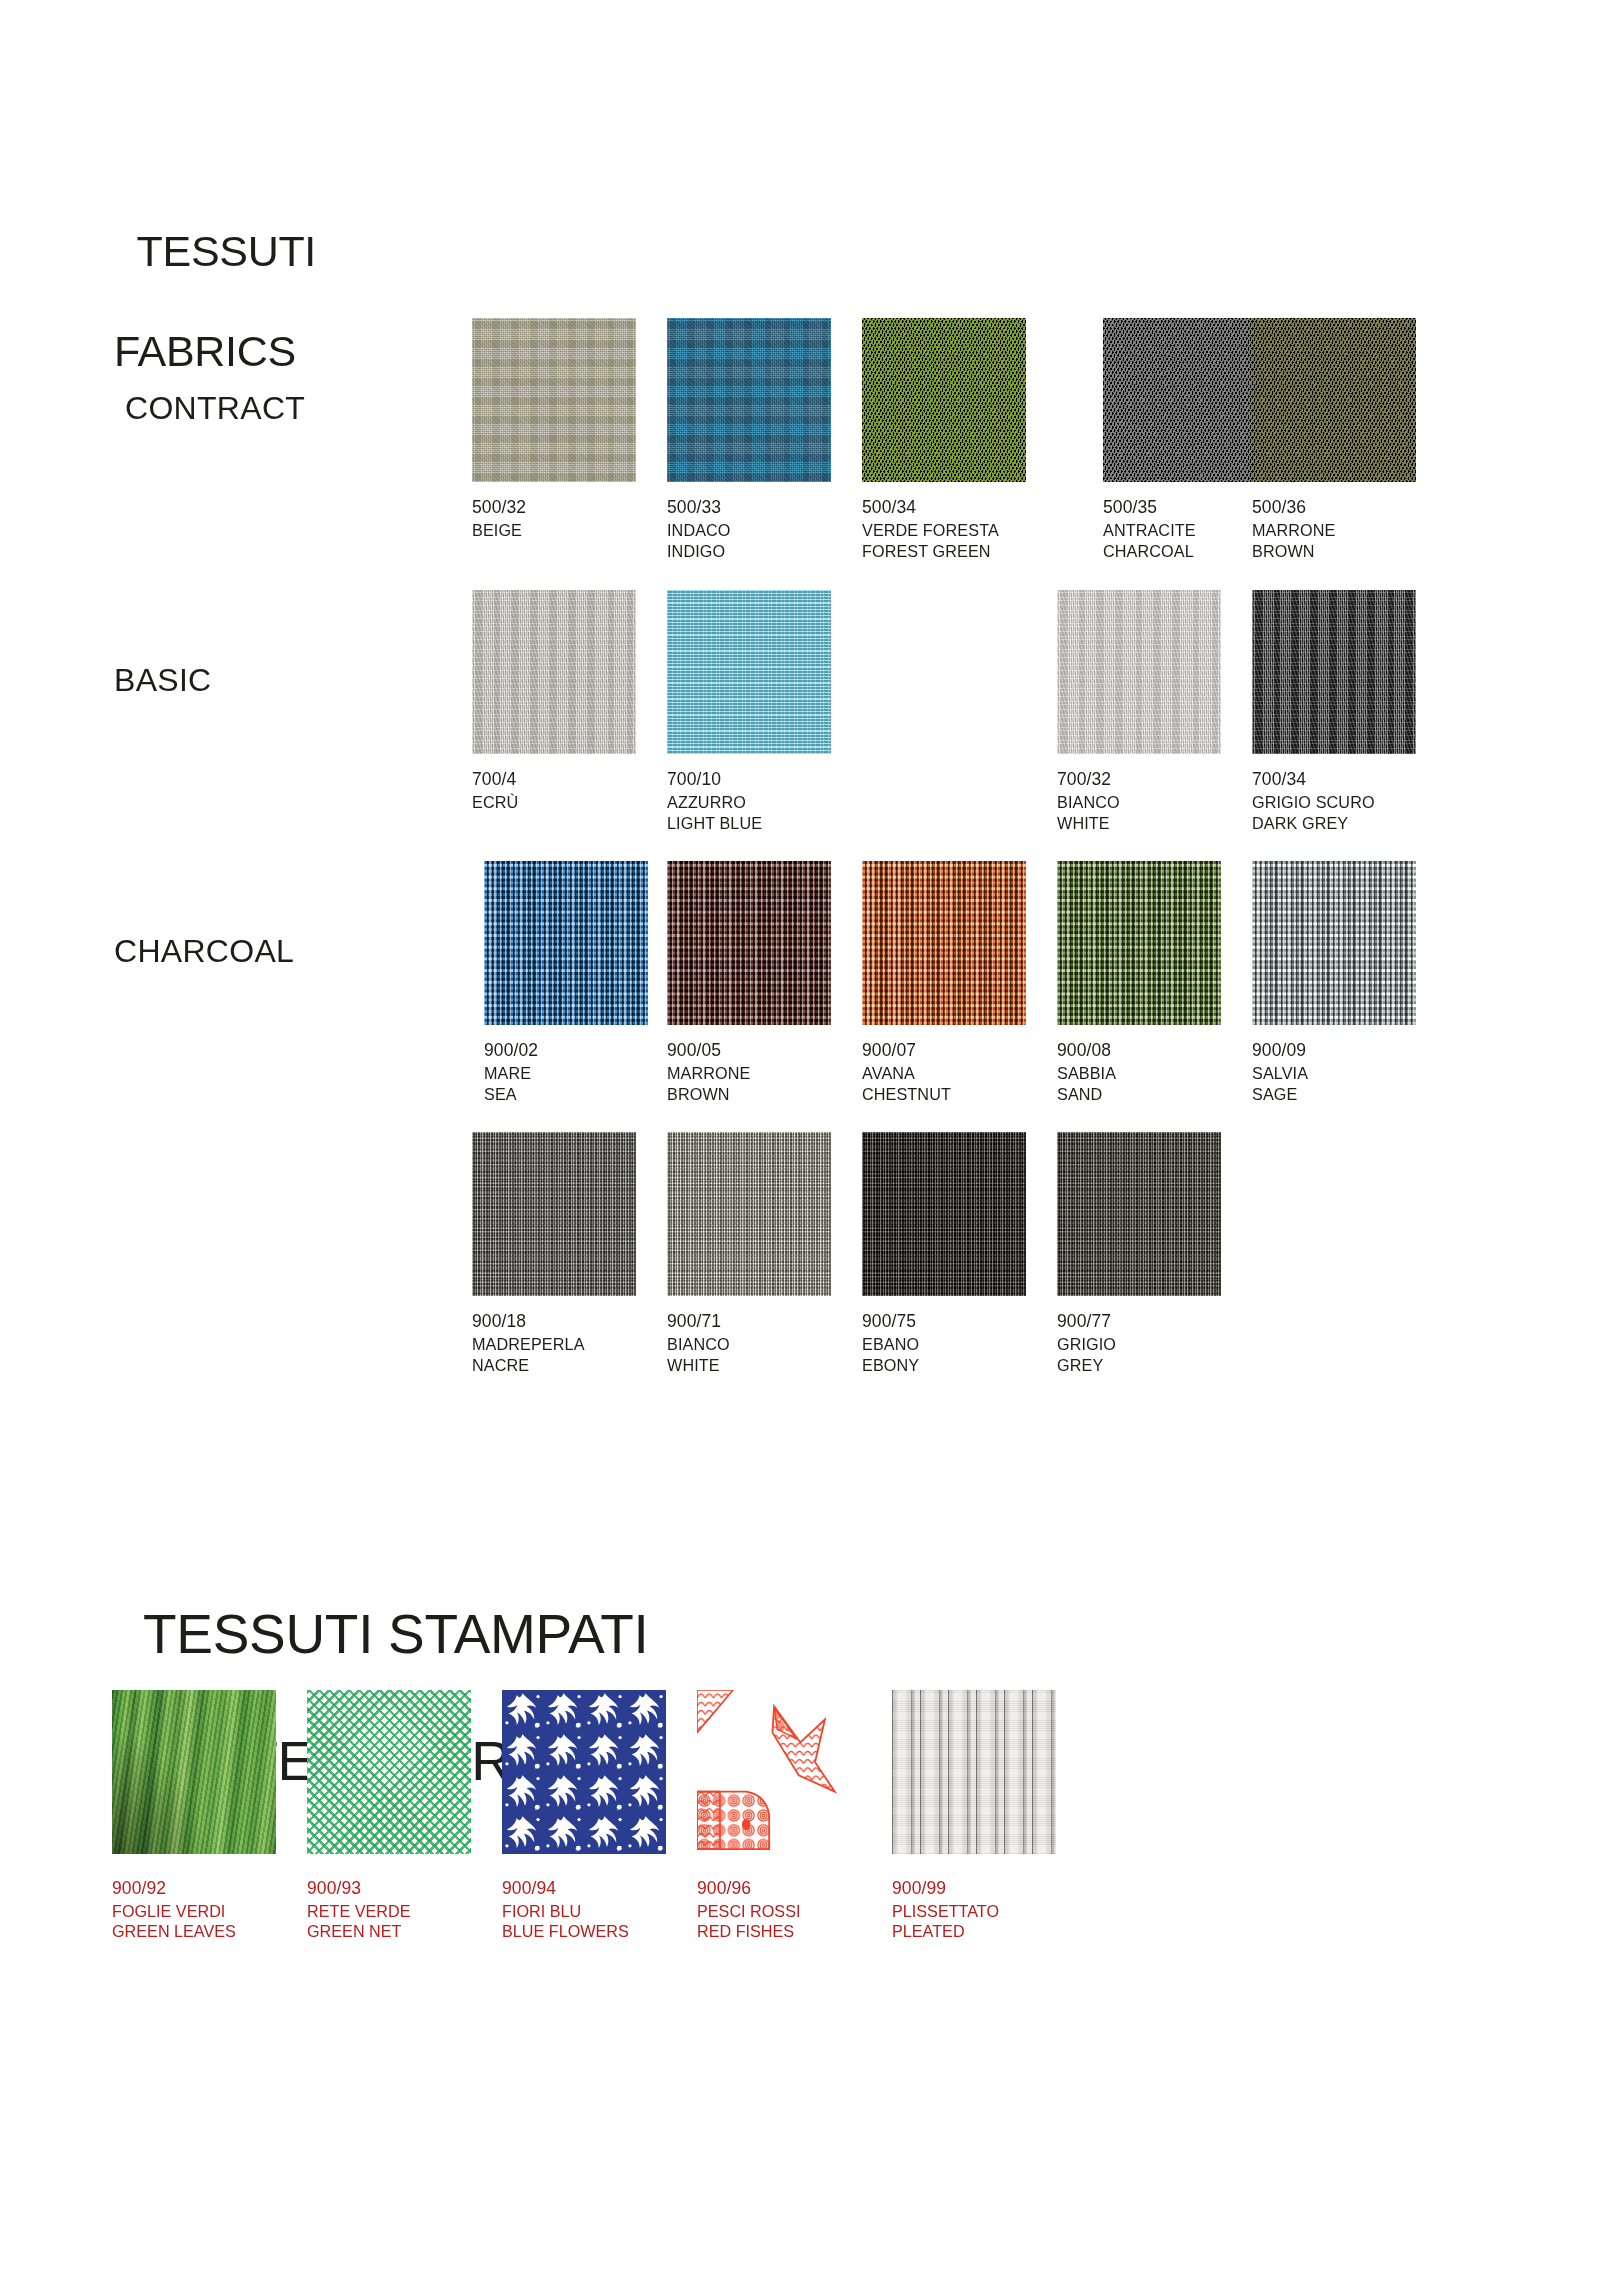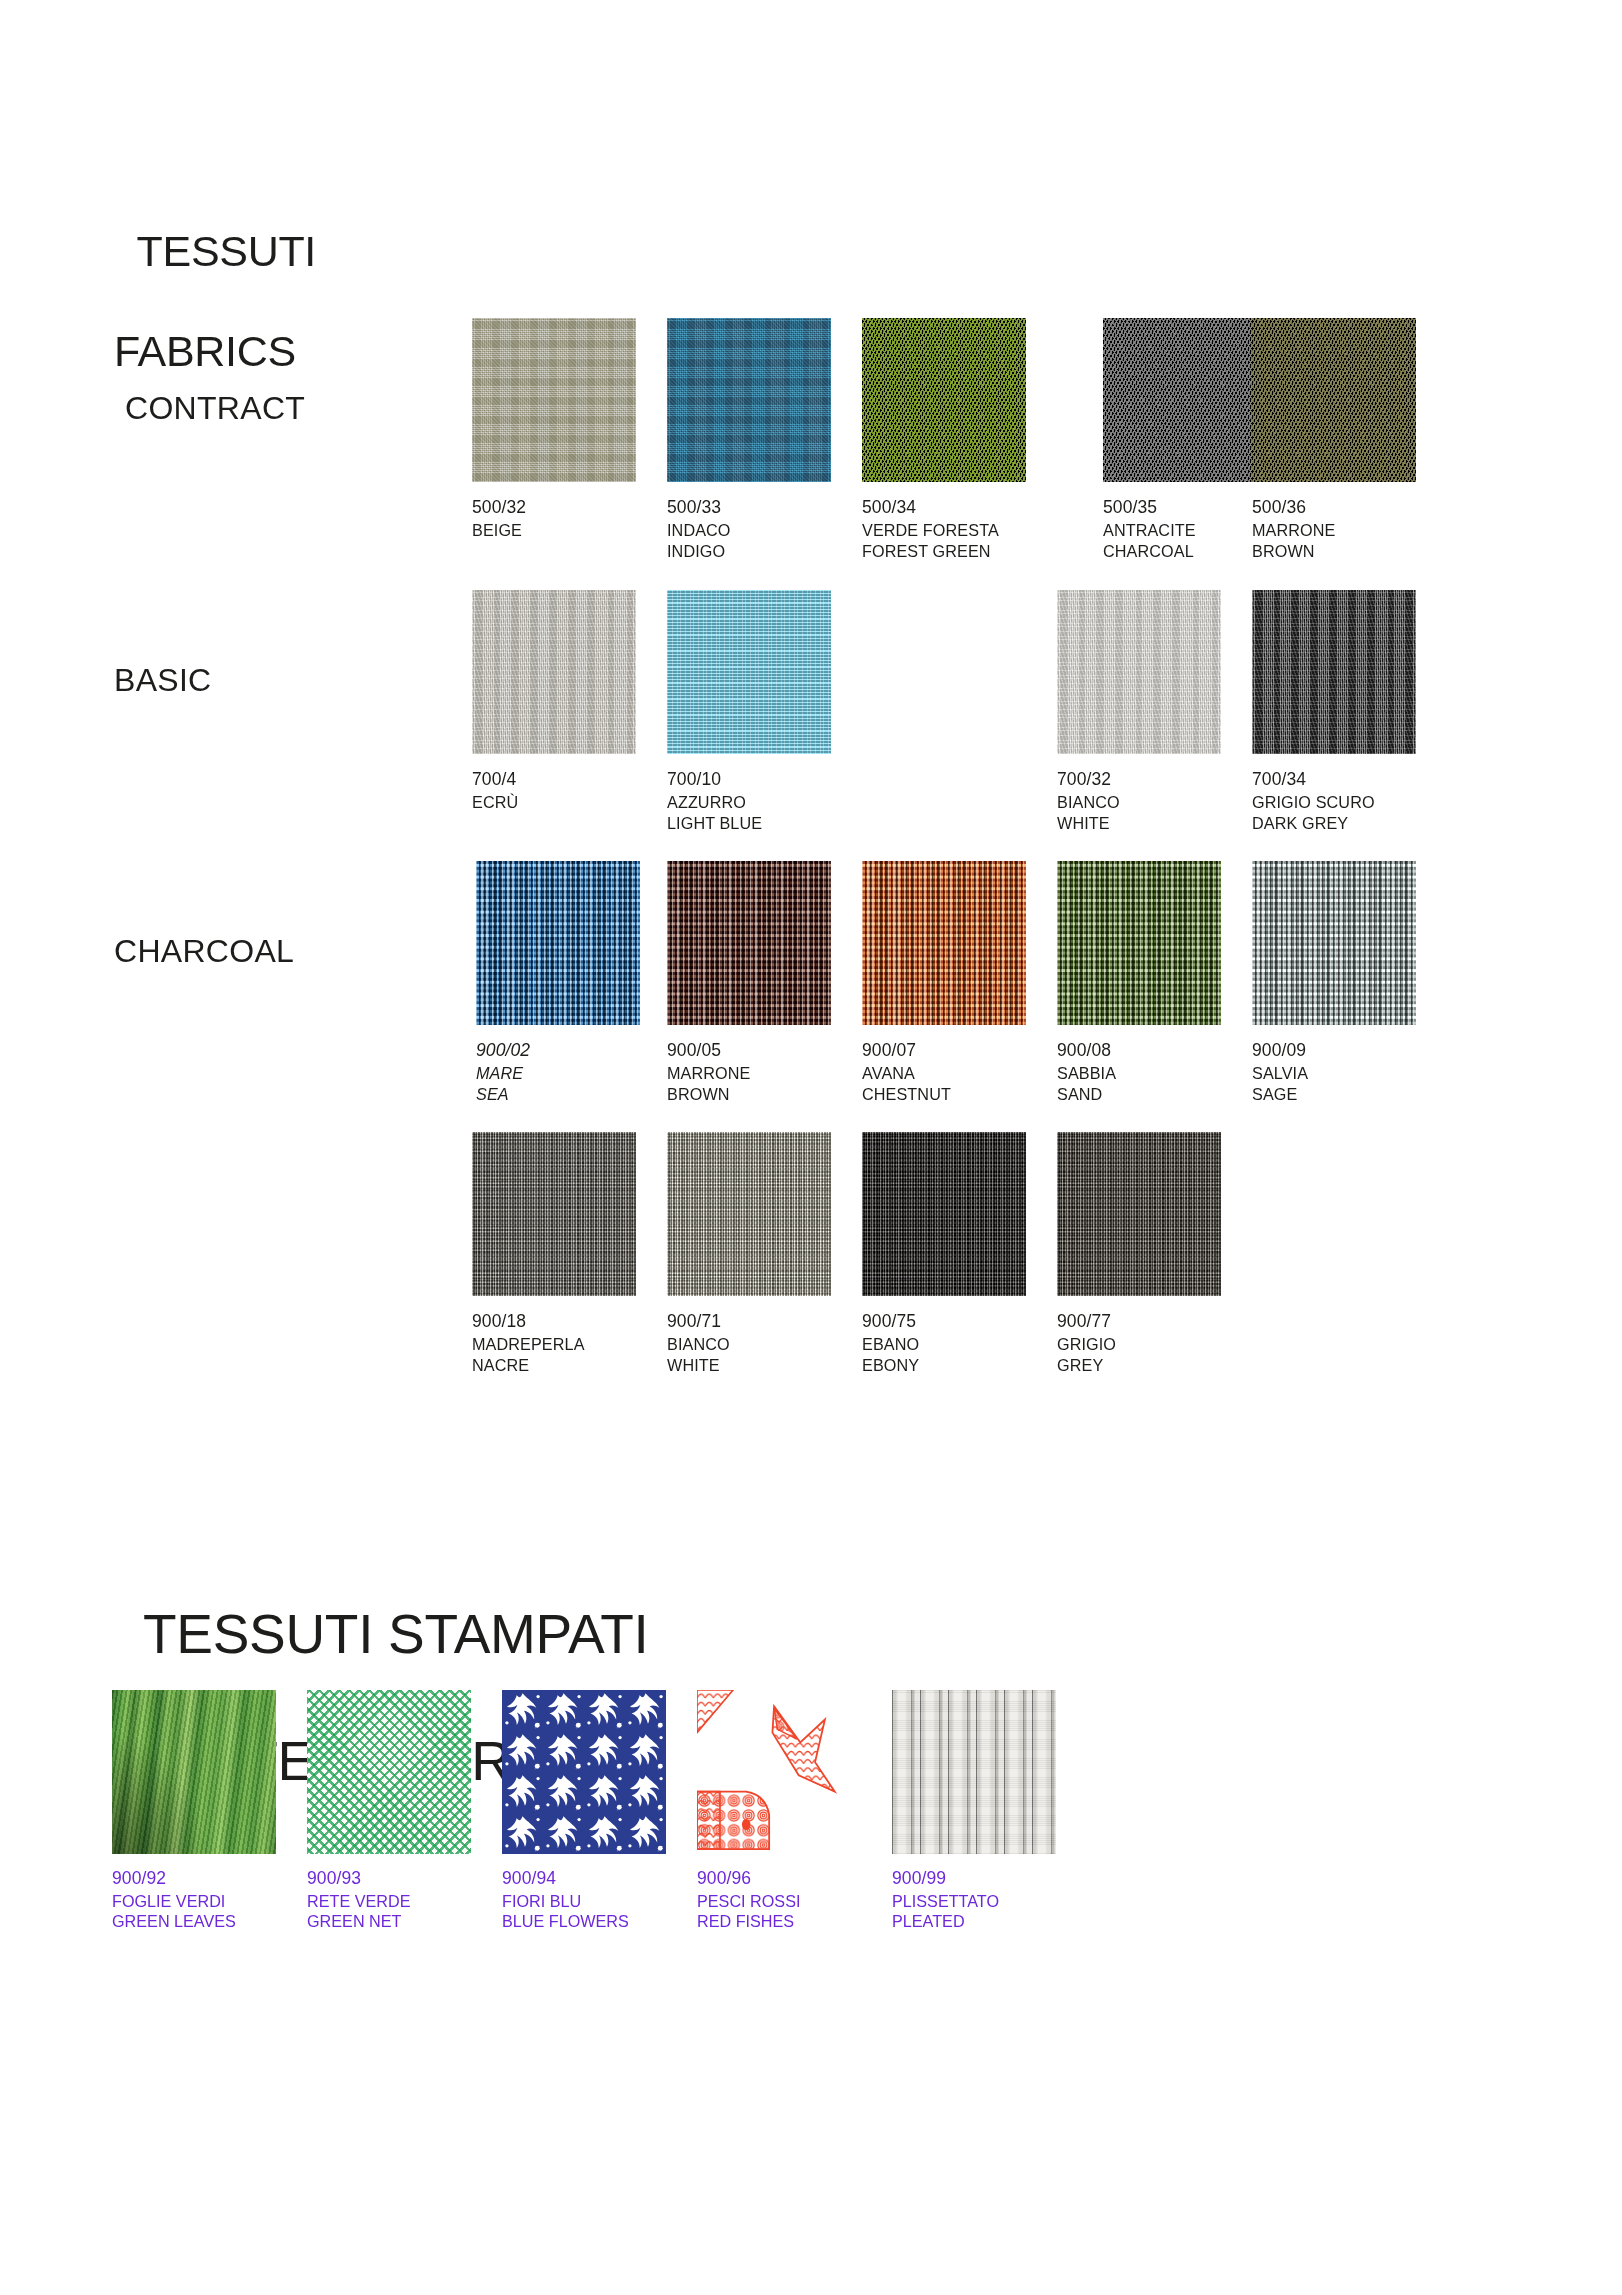--- a/index.html
+++ b/index.html
@@ -73,24 +73,24 @@
   
   .printed-cell { position: absolute; top: 0; width: 164px; }
   .printed-img {
     width: 164px;
     height: 164px;
     position: relative;
     overflow: hidden;
     background: #ffffff;
   }
   .printed-caption {
-    margin-top: 13px;
+    margin-top: 23px;
     font-size: 16.2px;
     line-height: 1.28;
-    color: #6d28d9;
+    color: #b91c1c;
     white-space: nowrap;
   }
 
   
 
   
   .tx-plain {
     width: 100%; height: 100%;
   }
   .tx-plain::before {
@@ -347,21 +347,21 @@
           <div class="tx-canvas" style="background: rgb(35, 35, 35);"></div>
         </div>
         <div class="swatch-caption">
           <div class="swatch-code">700/34</div>
           <span class="swatch-name-it">GRIGIO SCURO</span>
           <span class="swatch-name-en">DARK GREY</span>
         </div>
       </div>
     </div>
     <div class="swatch-row" style="left: 472px; top: 861px; width: 975px; height: 260px;">
-      <div class="swatch-cell" style="left: 4px; font-style: italic;">
+      <div class="swatch-cell" style="left: 12px;">
         <div class="swatch-img">
           <div class="tx-basket" style="--cA: #3f86c0; --cB: #7bc2fc; --dark: #00407a;"></div>
         </div>
         <div class="swatch-caption">
           <div class="swatch-code">900/02</div>
           <span class="swatch-name-it">MARE</span>
           <span class="swatch-name-en">SEA</span>
         </div>
       </div>
       <div class="swatch-cell" style="left: 195px;">

